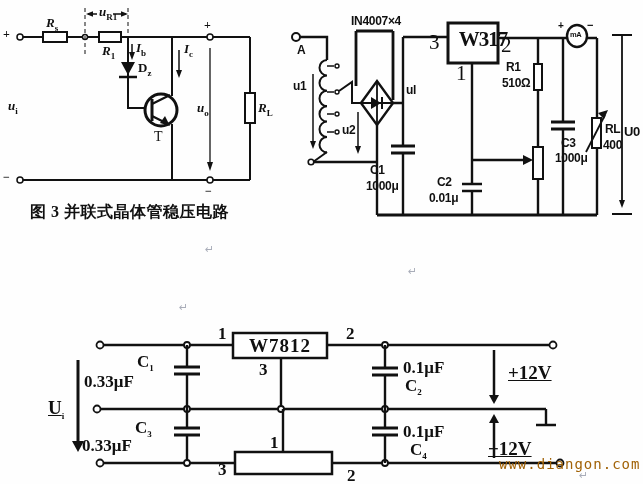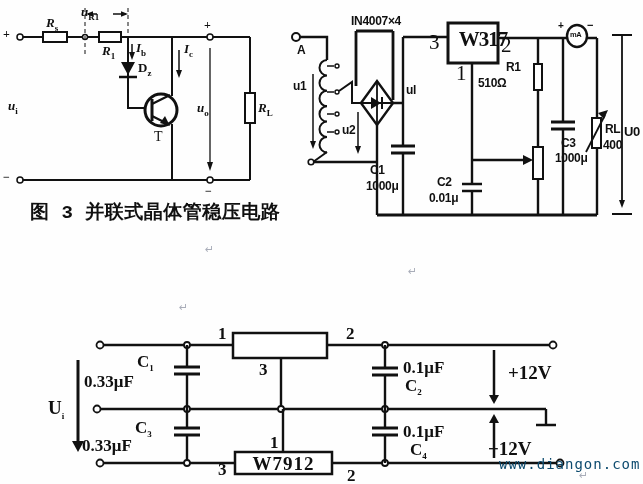--- a/index.html
+++ b/index.html
@@ -6,25 +6,25 @@
   #page{position:relative;width:643px;height:484px;background:#fefefe;overflow:hidden;
         font-family:"Liberation Serif",serif;color:#111;}
   #art{position:absolute;left:0;top:0;}
   .lbl{position:absolute;white-space:nowrap;line-height:1;color:#101010;}
   .it{font-style:italic;font-weight:bold;font-size:13px;font-family:"Liberation Serif",serif;}
   .it sub,.sb sub{font-size:9px;font-style:normal;}
   .sign{font-size:12px;font-weight:bold;font-family:"Liberation Serif",serif;}
   .bs{font-family:"Liberation Sans",sans-serif;font-weight:bold;font-size:12px;letter-spacing:-0.3px;}
   .serifnum{font-family:"Liberation Serif",serif;font-size:21px;}
   .sb{font-family:"Liberation Serif",serif;font-weight:bold;font-size:17px;}
-  .big{font-size:19px;}
+  .big{font-size:19px;text-decoration:underline;}
   .boxtxt{font-family:"Liberation Serif",serif;font-weight:bold;text-align:center;}
-  .caption{font-family:Liberation Mono, monospace;font-weight:bold;font-size:19px;letter-spacing:0.5px;}
+  .caption{font-family:Liberation Serif, serif;font-weight:bold;font-size:16px;letter-spacing:0.5px;}
   .title{font-family:"Liberation Serif",serif;font-weight:bold;font-size:21px;letter-spacing:0.5px;}
-  .wm{font-family:"DejaVu Sans Mono",monospace;font-size:14px;color:#0c4a6e;letter-spacing:1px;}
+  .wm{font-family:"DejaVu Sans Mono",monospace;font-size:14px;color:#a16207;letter-spacing:1px;}
   .pc{font-size:11px;color:#a9adb9;font-family:"DejaVu Sans",sans-serif;}
 </style>
 </head>
 <body>
 
 <div id="page">
 
   <svg id="art" width="643" height="484" viewBox="0 0 643 484" fill="none" stroke="#111" stroke-width="2">
 
     <g>
@@ -162,21 +162,21 @@
       <g stroke-width="3">
         <path d="M78,360 V443"></path>
           <polygon points="78,452 72,441 84,441" fill="#111" stroke="none"></polygon>
       </g>
     </g>
   </svg>
 
   <div class="lbl sign" style="left:3px;top:28px">+</div>
   <div class="lbl sign" style="left:3px;top:171px">−</div>
   <div class="lbl it" style="left:46px;top:16px"><span>R</span><sub>s</sub></div>
-  <div class="lbl it" style="left:81px;top:5px"><span>u</span><sub>R1</sub></div>
+  <div class="lbl it" style="left:99px;top:5px"><span>u</span><sub>R1</sub></div>
   <div class="lbl it" style="left:102px;top:44px"><span>R</span><sub>1</sub></div>
   <div class="lbl it" style="left:136px;top:41px"><span>I</span><sub>b</sub></div>
   <div class="lbl it" style="left:138px;top:61px;font-style:normal"><span>D</span><sub>z</sub></div>
   <div class="lbl it" style="left:184px;top:42px"><span>I</span><sub>c</sub></div>
   <div class="lbl it" style="left:8px;top:99px"><span>u</span><sub>i</sub></div>
   <div class="lbl it" style="left:197px;top:101px"><span>u</span><sub>o</sub></div>
   <div class="lbl sign" style="left:204px;top:19px">+</div>
   <div class="lbl sign" style="left:205px;top:185px">−</div>
   <div class="lbl it" style="left:258px;top:101px"><span>R</span><sub>L</sub></div>
   <div class="lbl" style="left:154px;top:130px;font-size:14px">T</div>
@@ -189,36 +189,36 @@
   <div class="lbl bs" style="left:406px;top:84px">ul</div>
   <div class="lbl bs" style="left:370px;top:164px">C1</div>
   <div class="lbl bs" style="left:366px;top:180px">1000μ</div>
   <div class="lbl boxtxt" style="left:450px;top:29px;width:66px;font-size:21px;letter-spacing:-1px">W317</div>
   <div class="lbl serifnum" style="left:429px;top:32px">3</div>
   <div class="lbl serifnum" style="left:456px;top:63px">1</div>
   <div class="lbl serifnum" style="left:501px;top:35px">2</div>
   <div class="lbl bs" style="left:437px;top:176px">C2</div>
   <div class="lbl bs" style="left:429px;top:192px">0.01μ</div>
   <div class="lbl bs" style="left:506px;top:61px">R1</div>
-  <div class="lbl bs" style="left:478px;top:77px">510Ω</div>
+  <div class="lbl bs" style="left:502px;top:77px">510Ω</div>
   <div class="lbl bs" style="left:561px;top:137px">C3</div>
   <div class="lbl bs" style="left:555px;top:152px">1000μ</div>
   <div class="lbl bs" style="left:570px;top:31px;font-size:7.5px">mA</div>
   <div class="lbl bs" style="left:558px;top:21px;font-size:10px">+</div>
   <div class="lbl bs" style="left:587px;top:20px;font-size:11px">−</div>
   <div class="lbl bs" style="left:605px;top:123px">RL</div>
   <div class="lbl bs" style="left:603px;top:139px">400</div>
   <div class="lbl bs" style="left:624px;top:125px;font-size:13px">U0</div>
 
   <div class="lbl sb big" style="left:48px;top:398px"><span>U</span><sub>i</sub></div>
   <div class="lbl sb" style="left:137px;top:353px"><span>C</span><sub>1</sub></div>
   <div class="lbl sb" style="left:84px;top:373px">0.33μF</div>
   <div class="lbl sb" style="left:135px;top:419px"><span>C</span><sub>3</sub></div>
   <div class="lbl sb" style="left:82px;top:437px">0.33μF</div>
-  <div class="lbl boxtxt" style="left:240px;top:454px;width:87px;font-size:19px;letter-spacing:1px">W7912</div>
+  <div class="lbl boxtxt" style="left:238px;top:336px;width:84px;font-size:19px;letter-spacing:1px">W7812</div>
   <div class="lbl sb" style="left:218px;top:325px">1</div>
   <div class="lbl sb" style="left:259px;top:361px">3</div>
   <div class="lbl sb" style="left:346px;top:325px">2</div>
   <div class="lbl sb" style="left:270px;top:434px">1</div>
   <div class="lbl sb" style="left:218px;top:461px">3</div>
   <div class="lbl sb" style="left:347px;top:467px">2</div>
   <div class="lbl sb" style="left:403px;top:359px">0.1μF</div>
   <div class="lbl sb" style="left:405px;top:377px"><span>C</span><sub>2</sub></div>
   <div class="lbl sb" style="left:403px;top:423px">0.1μF</div>
   <div class="lbl sb" style="left:410px;top:441px"><span>C</span><sub>4</sub></div>

